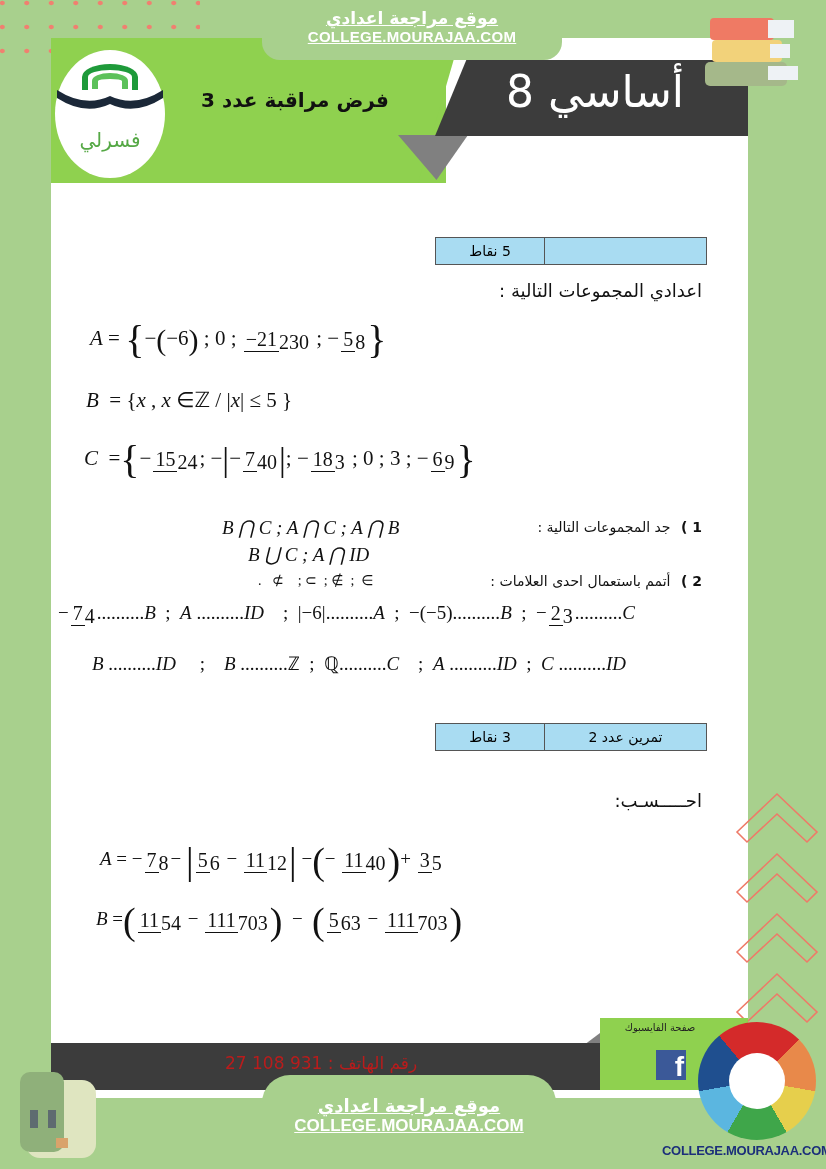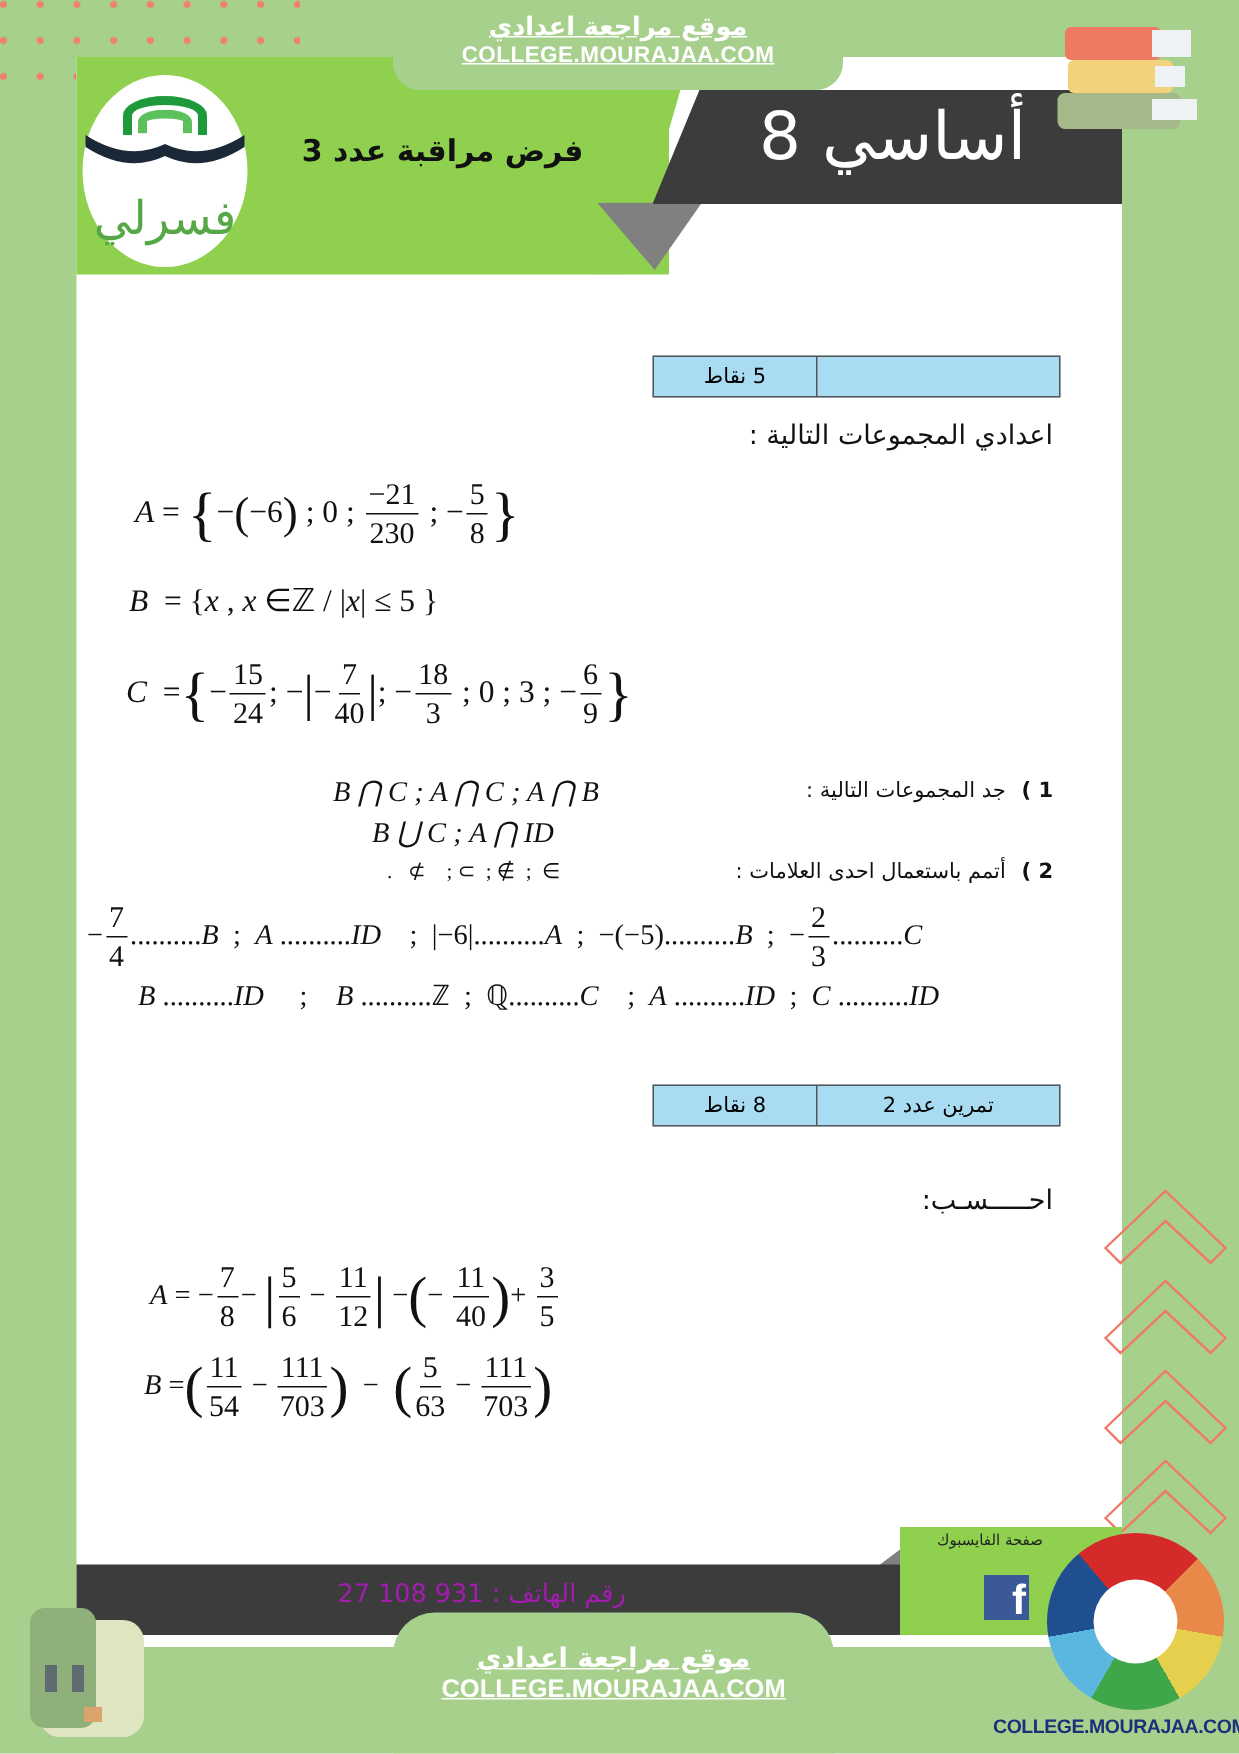--- a/index.html
+++ b/index.html
@@ -13,44 +13,44 @@
   .top-tab .ar { font-size:17px; font-weight:bold; margin-top:8px; text-decoration:underline; }
   .top-tab .en { font-family:"Liberation Sans", sans-serif; font-size:15px; font-weight:bold; text-decoration:underline; letter-spacing:0.3px; }
   
   .hdr-green { position:absolute; left:51px; top:38px; width:395px; height:145px; background:#8fd14f; }
   .hdr-green-shape { position:absolute; left:390px; top:38px; width:70px; height:145px; background:#8fd14f; clip-path:polygon(0 0,100% 0,40% 100%,0 100%); }
   .hdr-dark { position:absolute; left:435px; top:60px; width:313px; height:76px; background:#3c3c3c; clip-path:polygon(10% 0,100% 0,100% 100%,0 100%); }
   .hdr-fold { position:absolute; left:398px; top:135px; width:70px; height:45px; background:#808080; clip-path:polygon(0 0,100% 0,55% 100%); }
   .logo { position:absolute; left:55px; top:50px; width:110px; height:128px; border-radius:50%; background:#fff; }
   .logo .arc { position:absolute; border:6px solid #1e9a3a; border-bottom:none; border-radius:50% 50% 0 0; }
   .logo .book { position:absolute; left:0; top:36px; width:110px; height:30px; }
-  .logo .brand { position:absolute; left:0; width:110px; top:78px; text-align:center; font-size:31px; color:#55a845; }
+  .logo .brand { position:absolute; left:0; width:110px; top:78px; text-align:center; font-size:20px; color:#55a845; }
   .hdr-title { position:absolute; left:200px; top:88px; width:190px; text-align:center; font-size:20px; font-weight:bold; color:#111; }
   .hdr-grade { position:absolute; left:505px; top:66px; width:180px; text-align:center; font-size:44px; color:#fff; }
   .books { position:absolute; left:700px; top:14px; width:106px; height:80px; }
   
   .ex-bar { position:absolute; left:435px; width:270px; height:26px; background:#a9dcf2; border:1.5px solid #555; display:flex; font-size:14px; }
   .ex-bar .cell { display:flex; align-items:center; justify-content:center; }
   .ex-bar .pts { width:108px; border-right:1.5px solid #555; }
   .ex-bar .name { flex:1; }
   .rtl { direction:rtl; }
   .ar-text { position:absolute; font-size:18px; color:#111; direction:rtl; }
   .math { font-family:"Liberation Serif", serif; color:#111; position:absolute; white-space:nowrap; }
   .math i { font-style:italic; }
-  .frac { display:inline-flex; flex-direction:column; align-items:center; vertical-align:middle; font-size:20px; line-height:1; margin:0 2px; }
+  .frac { display:inline-flex; flex-direction:row; align-items:center; vertical-align:middle; font-size:20px; line-height:1; margin:0 2px; }
   .frac .n { padding:0 2px 2px; border-bottom:1.2px solid #111; }
   .frac .d { padding-top:3px; }
   .big { font-size:40px; vertical-align:middle; line-height:1; font-weight:lighter; }
   .eq-line { font-size:21px; }
   .q-line { position:absolute; font-size:14px; direction:rtl; color:#111; }
   .q-num { font-weight:bold; margin-left:6px; }
   
   .footer-dark { position:absolute; left:51px; top:1043px; width:550px; height:47px; background:#3c3c3c; }
   .footer-fold { position:absolute; left:580px; top:1018px; width:40px; height:30px; background:#808080; clip-path:polygon(100% 0,100% 100%,0 100%); }
-  .phone { position:absolute; left:225px; top:1053px; font-size:17px; color:#a21caf; direction:rtl; }
+  .phone { position:absolute; left:225px; top:1053px; font-size:17px; color:#b91c1c; direction:rtl; }
   .fb-box { position:absolute; left:600px; top:1018px; width:148px; height:72px; background:#8fd14f; }
   .fb-label { position:absolute; left:620px; top:1022px; width:80px; text-align:center; font-size:10px; color:#222; }
   .fb-icon { position:absolute; left:656px; top:1050px; width:30px; height:30px; background:#3b5998; color:#fff; font-family:"Liberation Sans", sans-serif; font-weight:bold; font-size:28px; text-align:right; line-height:34px; overflow:hidden; padding-right:2px; box-sizing:border-box; }
   .bottom-tab { position:absolute; left:262px; top:1075px; width:294px; height:94px; background:#a8d08d; border-radius:28px 28px 0 0; text-align:center; color:#fff; }
   .bottom-tab .ar { font-size:18px; font-weight:bold; margin-top:20px; text-decoration:underline; }
   .bottom-tab .en { font-family:"Liberation Sans", sans-serif; font-size:17px; font-weight:bold; text-decoration:underline; }
   .wheel { position:absolute; left:698px; top:1022px; width:118px; height:118px; border-radius:50%;
     background:conic-gradient(#d42a2a 0 45deg,#e8894a 45deg 100deg,#e6cf4c 100deg 150deg,#3fa64a 150deg 210deg,#5bb6e0 210deg 260deg,#1f4f8f 260deg 320deg,#d42a2a 320deg 360deg); }
   .wheel::after { content:""; position:absolute; left:31px; top:31px; width:56px; height:56px; border-radius:50%; background:#fff; }
   .wheel-caption { position:absolute; left:662px; top:1143px; width:160px; text-align:center; font-family:"Liberation Sans", sans-serif; font-weight:bold; font-size:13px; color:#1c2f7a; letter-spacing:-0.3px; }
@@ -148,21 +148,21 @@
     </span>..........<i>B</i> &nbsp;; &nbsp;<i>A</i> ..........<i>ID</i> &nbsp;&nbsp; ; &nbsp;|−6|..........<i>A</i> &nbsp;; &nbsp;−(−5)..........<i>B</i> &nbsp;; &nbsp;−<span class="frac">
       <span class="n">2</span>
       <span class="d">3</span>
     </span>..........<i>C</i>
 </div>
 <div class="math eq-line" style="left:92px; top:650px; font-size:19px;">
   <i>B</i> ..........<i>ID</i> &nbsp;&nbsp;&nbsp; ; &nbsp;&nbsp; <i>B</i> ..........ℤ &nbsp;; &nbsp;ℚ..........<i>C</i> &nbsp;&nbsp; ; &nbsp;<i>A</i> ..........<i>ID</i> &nbsp;; &nbsp;<i>C</i> ..........<i>ID</i>
 </div>
 
 <div class="ex-bar" style="top:723px;">
-  <div class="cell pts rtl">8 نقاط</div>
+  <div class="cell pts rtl">3 نقاط</div>
   <div class="cell name rtl">تمرين عدد 2</div>
 </div>
 <div class="ar-text" style="left:560px; top:790px; width:142px;">احـــــسـب:</div>
 
 <div class="math eq-line" style="left:100px; top:842px; font-size:19px;">
   <i>A</i> = −<span class="frac">
       <span class="n">7</span>
       <span class="d">8</span>
     </span>− <span class="big" style="font-size:38px">|</span><span class="frac">
       <span class="n">5</span>

